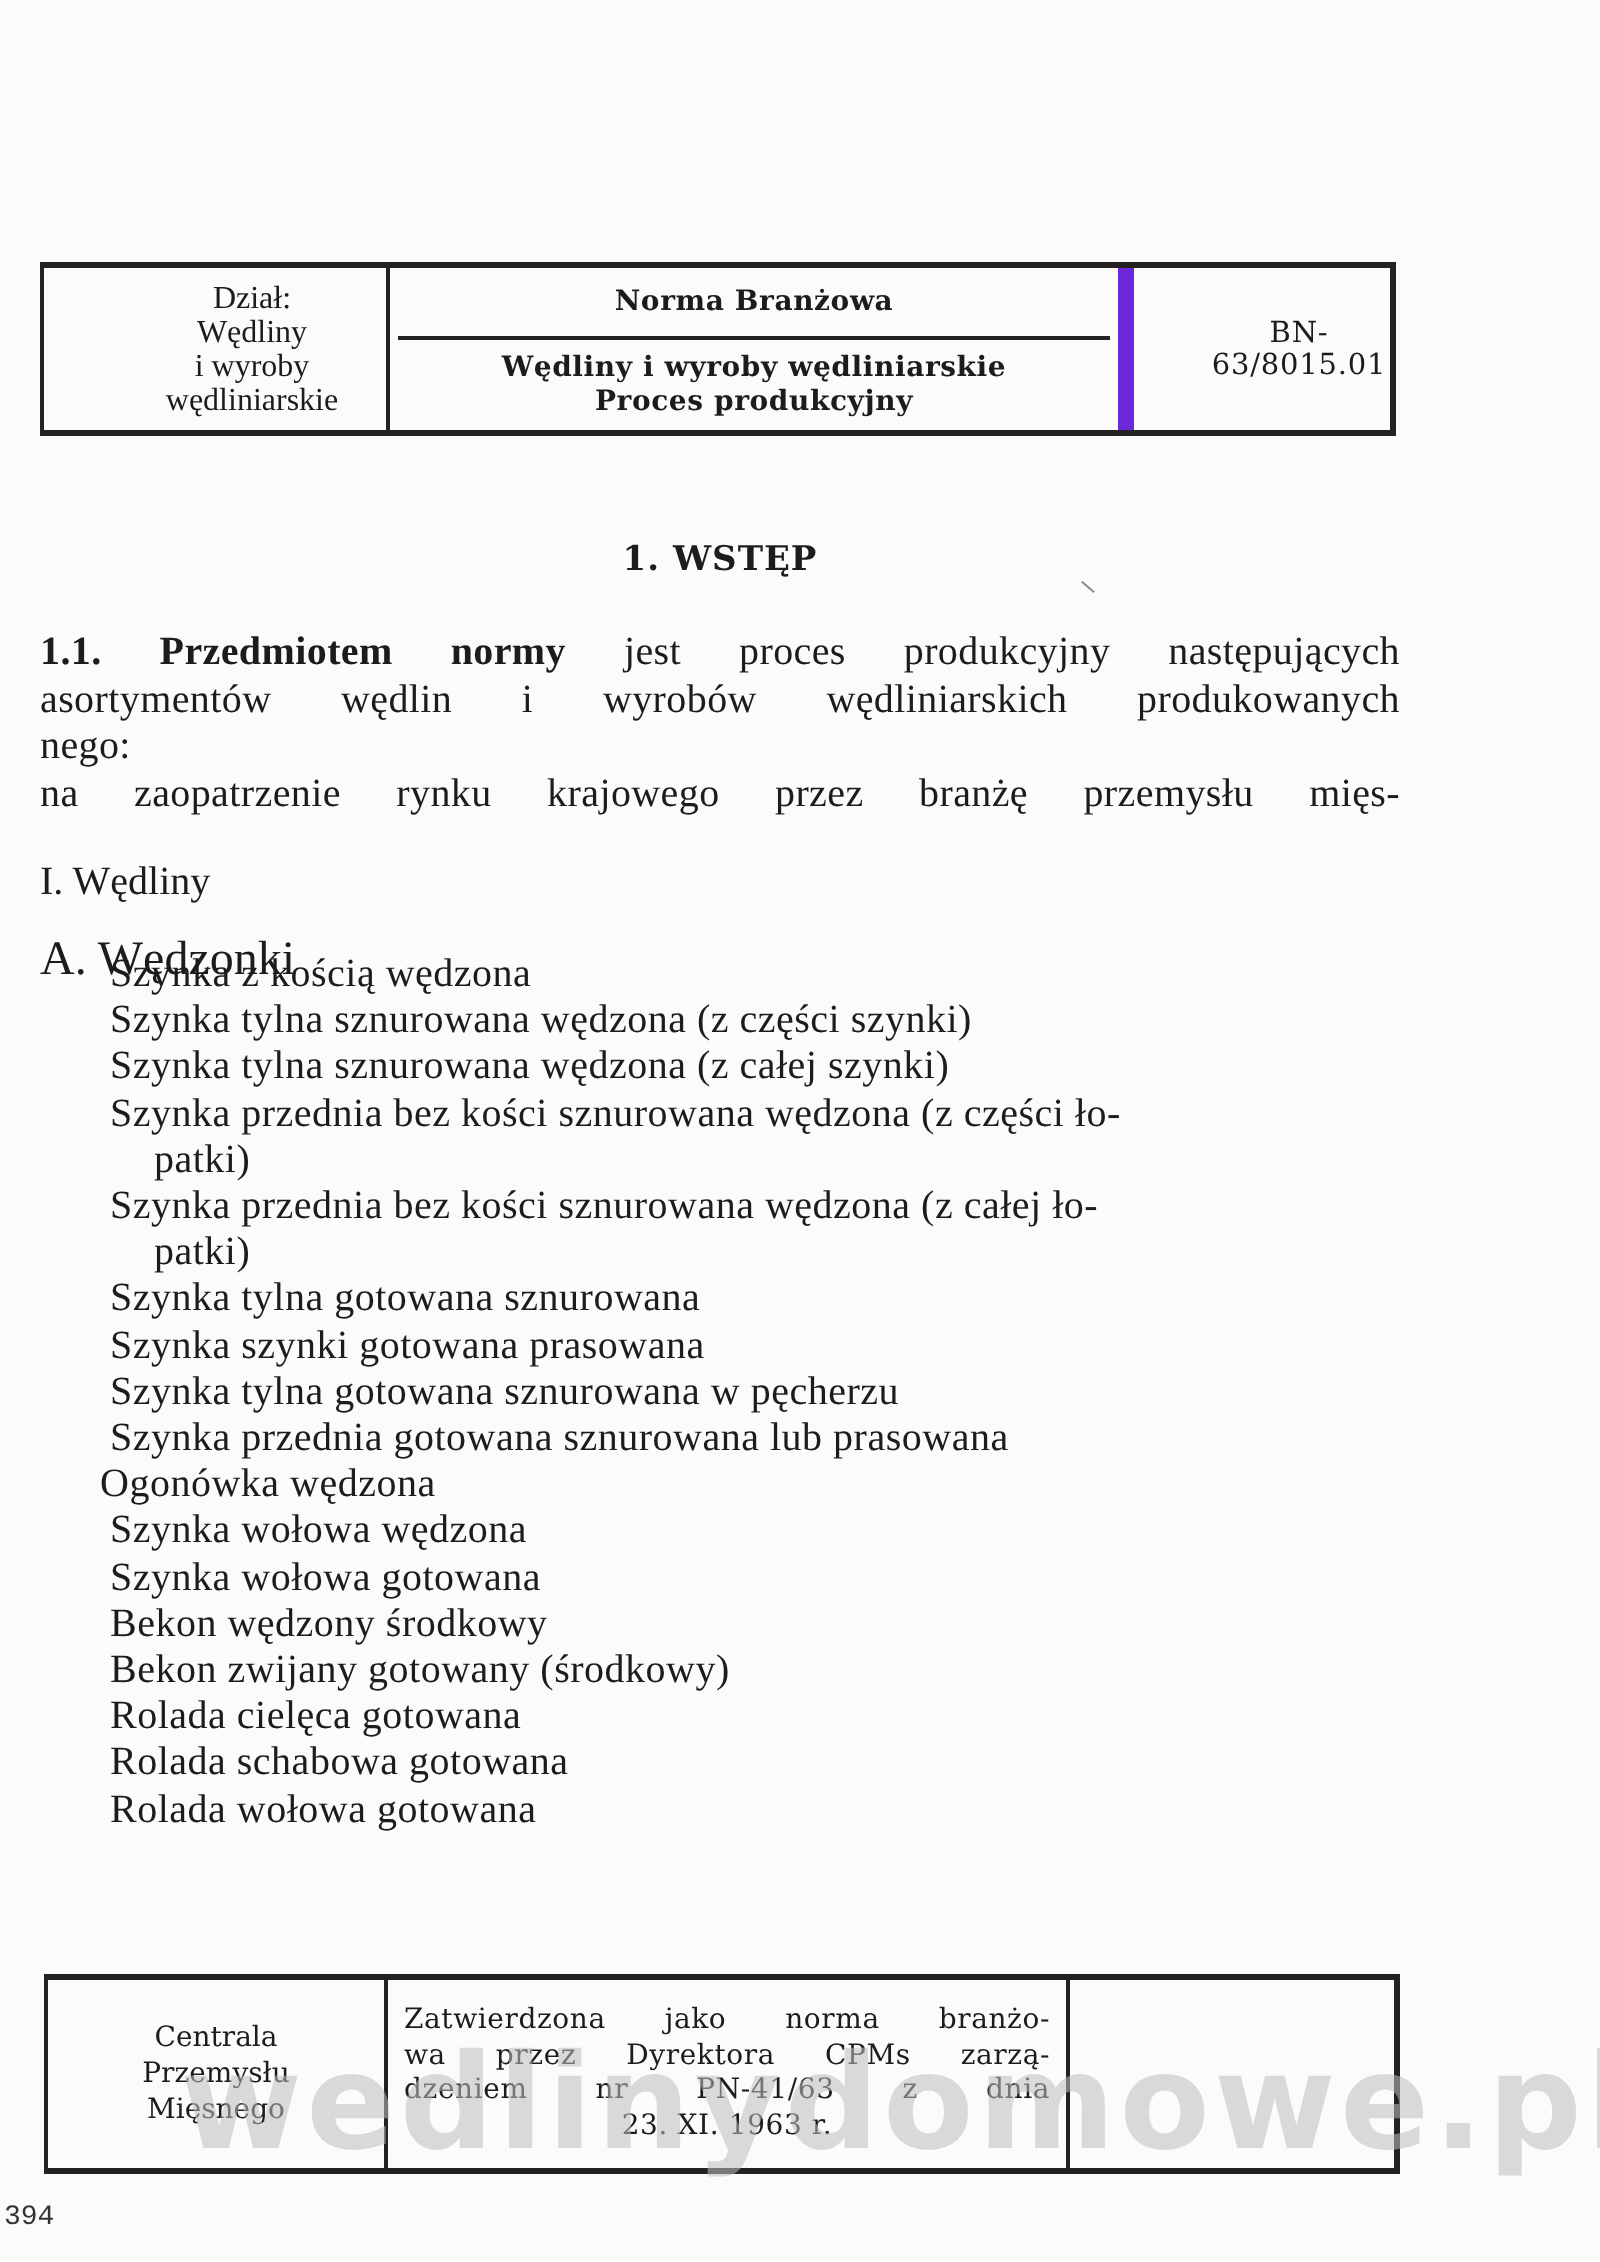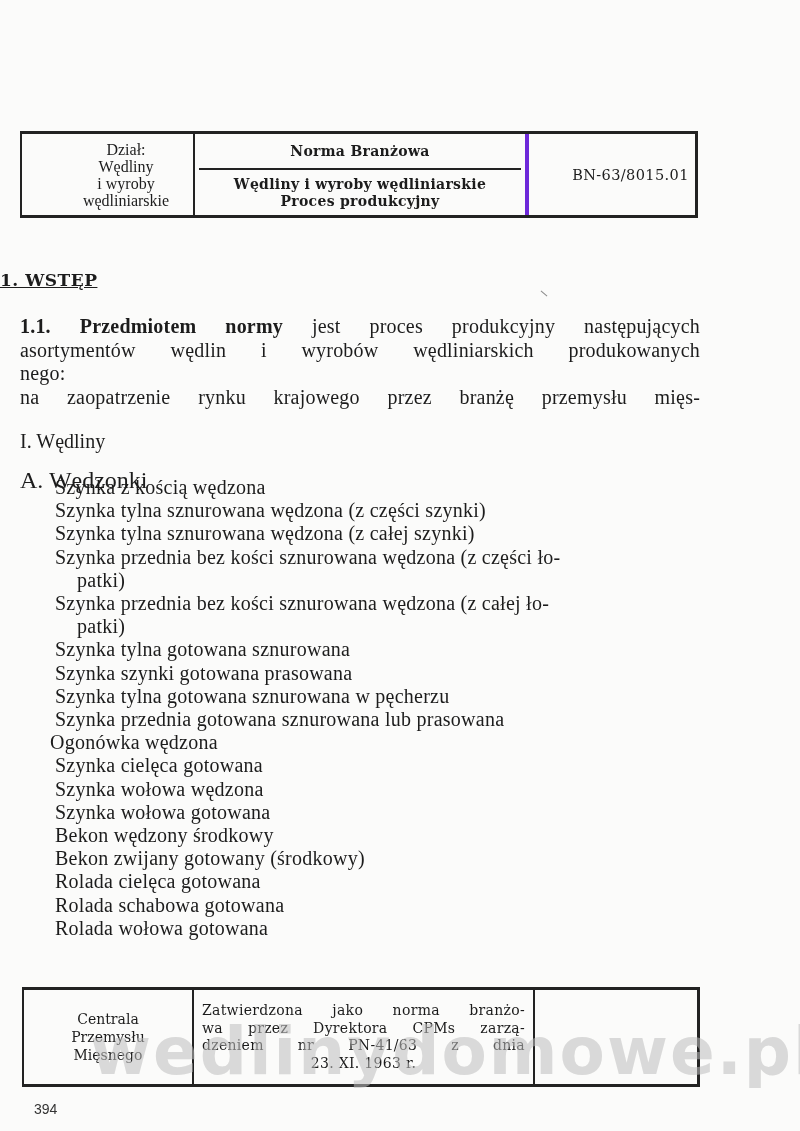--- a/index.html
+++ b/index.html
@@ -45,22 +45,22 @@
     }
     .hdr-dept {
       width: 173px;
       border-right: 2px solid #222;
       font-size: 14.5px;
       line-height: 17px;
       font-family: "Liberation Serif", serif;
       font-size: 16px;
     }
     .hdr-mid {
-      width: 334px;
-      border-right: 4px solid #6d28d9;
+      width: 372px;
+      border-right: 8px solid #6d28d9;
       padding: 0;
       justify-content: flex-start;
     }
     .hdr-mid-top {
       height: 36px;
       width: 100%;
       display: flex;
       align-items: center;
       justify-content: center;
       font-weight: bold;
@@ -87,25 +87,24 @@
       font-size: 14.5px;
       letter-spacing: 0.4px;
     }
 
     
     .section-title {
       position: absolute;
       top: 270px;
       left: 0;
       width: 720px;
-      text-align: left;
+      text-align: center;
       font-weight: bold;
       font-size: 17px;
       letter-spacing: 0.5px;
-      text-decoration: underline;
     }
     .intro {
       position: absolute;
       left: 20px;
       top: 315px;
       width: 680px;
       font-family: Liberation Serif, serif;
       font-size: 20px;
       line-height: 23.5px;
       text-align: justify;
@@ -230,23 +229,23 @@
       font-size: 66px;
       letter-spacing: 2px;
       color: rgba(190, 190, 190, 0.55);
       white-space: nowrap;
       z-index: 2;
       pointer-events: none;
     }
 
     .page-number {
       position: absolute;
-      left: 34px;
+      left: 2px;
       top: 1101px;
-      font-family: Liberation Sans, sans-serif;
+      font-family: Liberation Mono, monospace;
       font-size: 14px;
       color: #333;
     }
 
     .stray-mark {
       position: absolute;
       left: 540px;
       top: 293px;
       width: 8px;
       height: 1px;
@@ -297,21 +296,20 @@
     <li>Szynka tylna sznurowana wędzona (z całej szynki)</li>
     <li>Szynka przednia bez kości sznurowana wędzona (z części ło-</li>
     <li class="cont">patki)</li>
     <li>Szynka przednia bez kości sznurowana wędzona (z całej ło-</li>
     <li class="cont">patki)</li>
     <li>Szynka tylna gotowana sznurowana</li>
     <li>Szynka szynki gotowana prasowana</li>
     <li>Szynka tylna gotowana sznurowana w pęcherzu</li>
     <li>Szynka przednia gotowana sznurowana lub prasowana</li>
     <li class="out">Ogonówka wędzona</li>
-    <li>Szynka cielęca gotowana</li>
     <li>Szynka wołowa wędzona</li>
     <li>Szynka wołowa gotowana</li>
     <li>Bekon wędzony środkowy</li>
     <li>Bekon zwijany gotowany (środkowy)</li>
     <li>Rolada cielęca gotowana</li>
     <li>Rolada schabowa gotowana</li>
     <li>Rolada wołowa gotowana</li>
   </ul>
 
   <div class="ftr-table">

